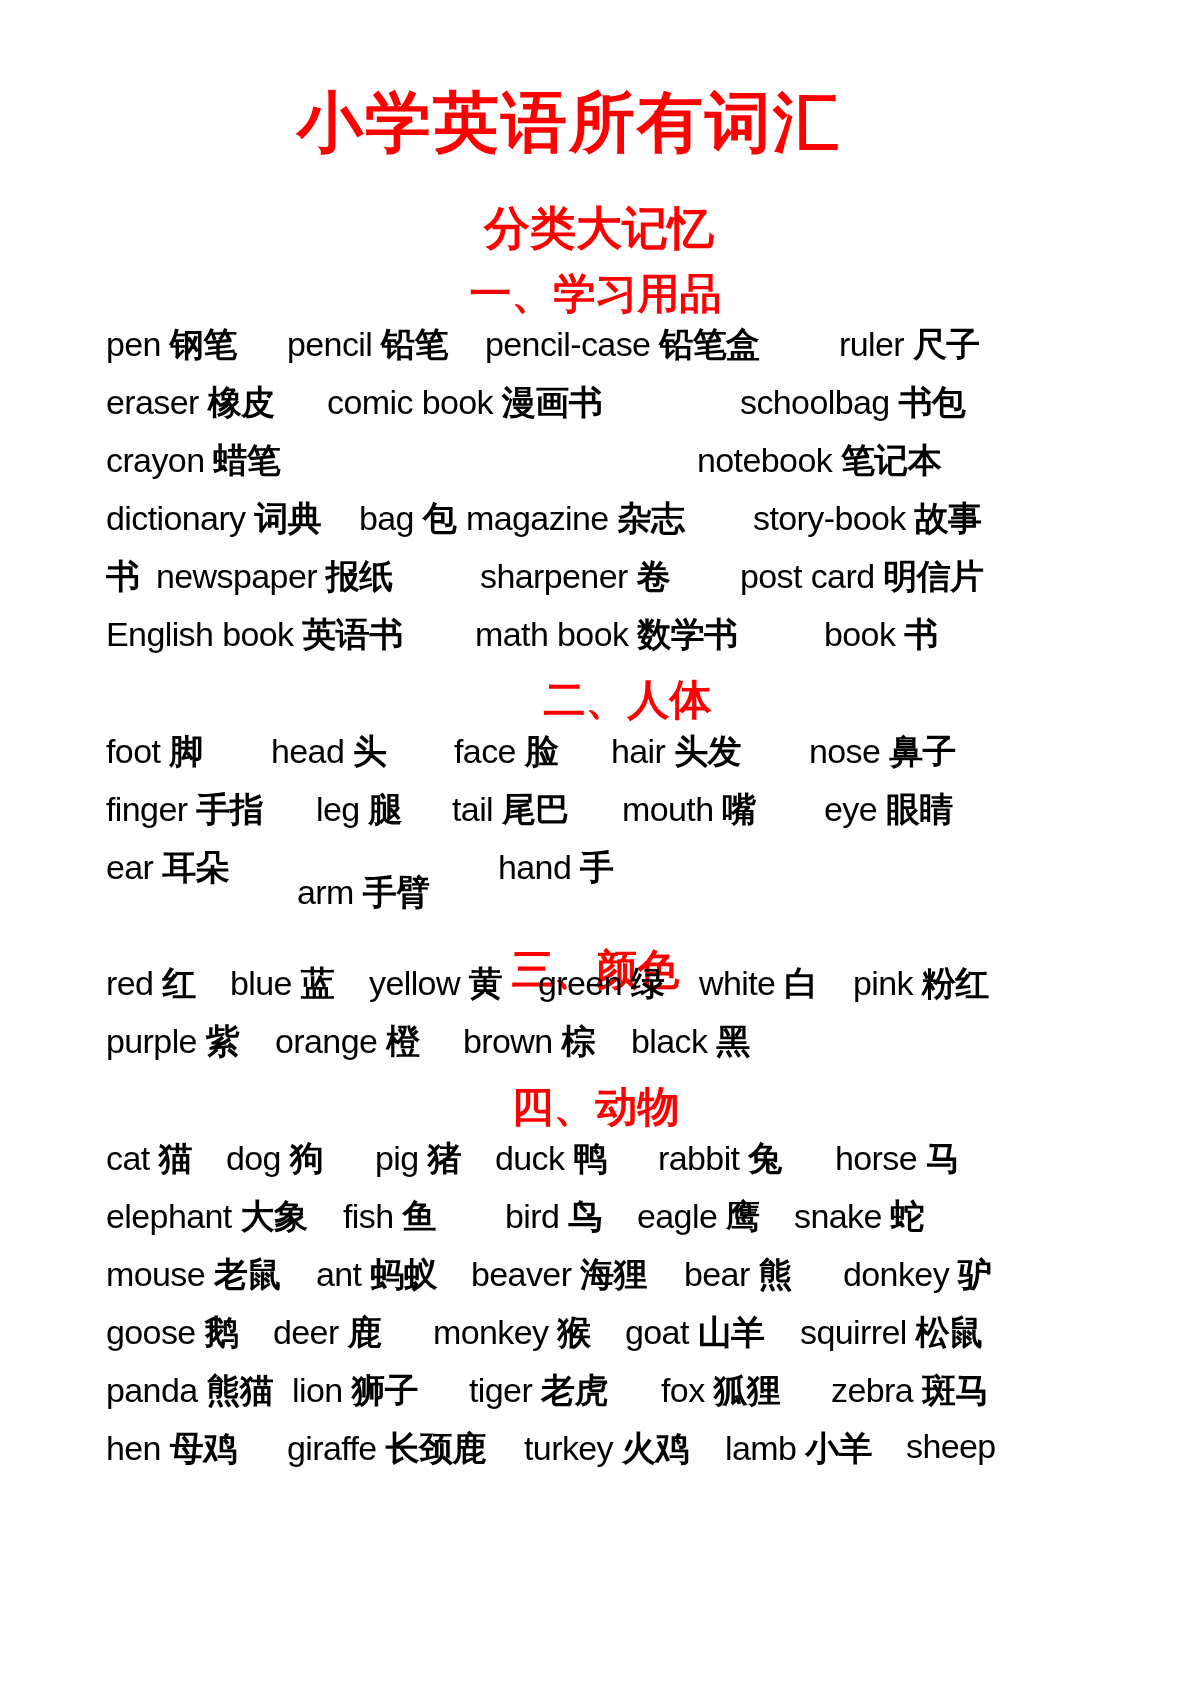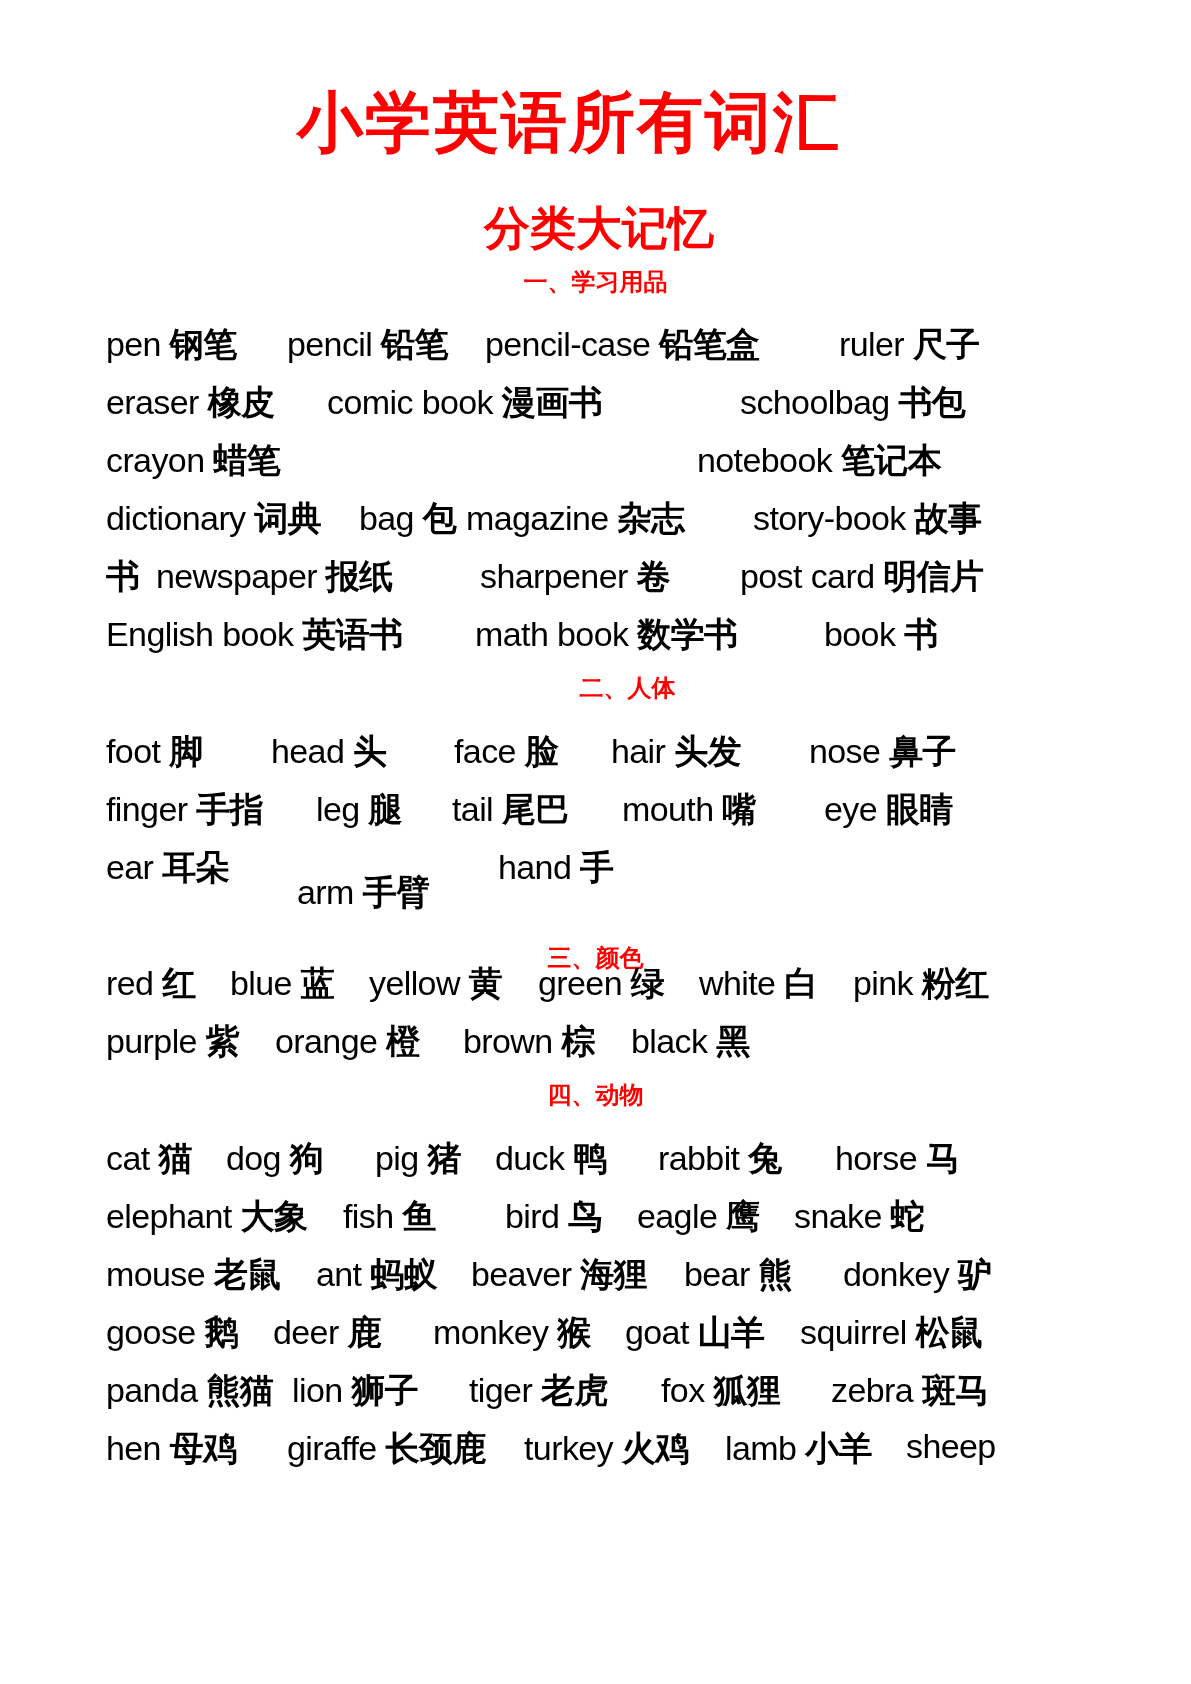--- a/index.html
+++ b/index.html
@@ -2,21 +2,21 @@
 <html><head>
 <meta charset="utf-8">
 <style>
   html, body { margin: 0; padding: 0; background: #ffffff; }
   body { width: 1191px; height: 1684px; position: relative; overflow: hidden;
          font-family: "Liberation Sans", "DejaVu Sans", sans-serif; color: #000; }
   .title { position: absolute; left: 0; width: 1138px; text-align: center; color: #ff0000;
            font-weight: bold; font-family: "DejaVu Sans", "Liberation Sans", sans-serif; }
   .main-title { top: 78px; font-size: 66px; letter-spacing: 2px; }
   .sub-title { top: 198px; font-size: 46px; left: 30px; }
-  .section-title { font-size: 24px; position: absolute; left: 0; width: 1191px; text-align: center;
+  .section-title { font-size: 42px; position: absolute; left: 0; width: 1191px; text-align: center;
                    color: #ff0000; font-weight: bold; font-family: "DejaVu Sans", "Liberation Sans", sans-serif; }
   .row { position: absolute; left: 0; width: 1191px; height: 50px; }
   .word { position: absolute; top: 0; white-space: nowrap; font-size: 34px; letter-spacing: -0.6px; }
   .word .en { font-family: "Liberation Sans", sans-serif; font-weight: normal; }
   .word .zh { font-family: "DejaVu Sans", sans-serif; font-weight: bold; }
 </style>
 </head>
 <body>
 
 <div class="title main-title">小学英语所有词汇</div>

